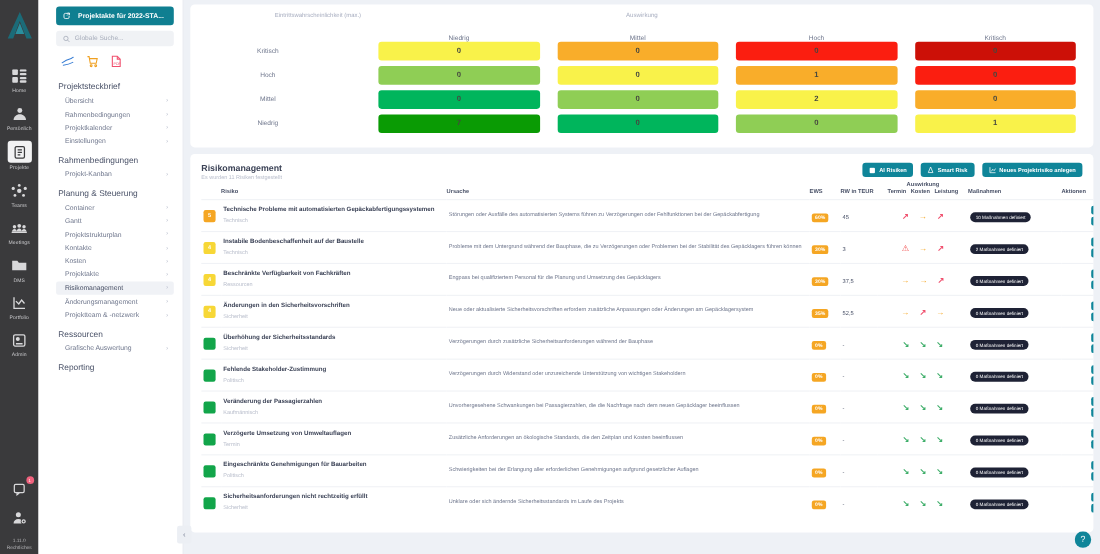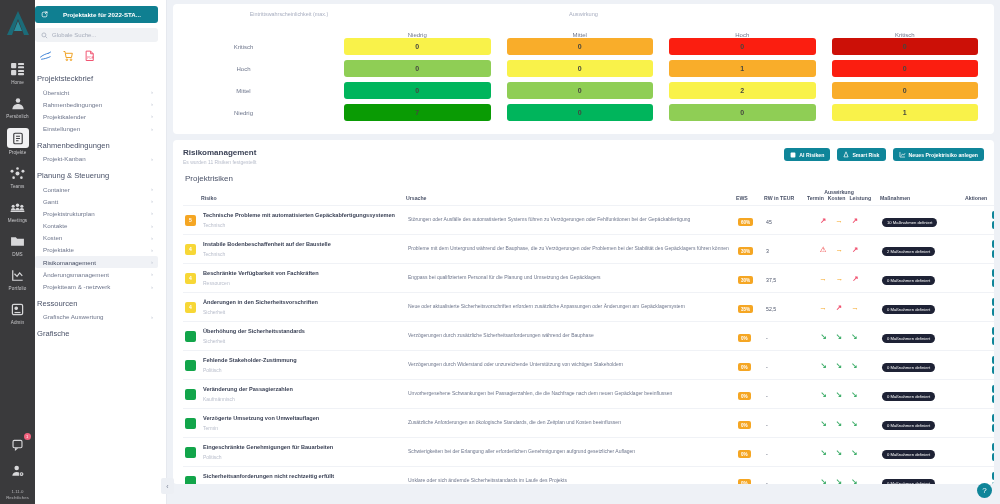--- a/index.html
+++ b/index.html
@@ -35,21 +35,21 @@
     display:flex; flex-direction:column; align-items:center; }
   .rail-ver { font-size:4.4px; color:#b5b5b8; text-align:center; line-height:1.25; }
   .badge-dot {
     position:absolute; top:-2px; right:-3px; background:#f1627e; color:#fff;
     font-size:4px; border-radius:50%; width:7px; height:7px;
     display:flex; align-items:center; justify-content:center;
   }
 
   
   .nav {
-    width:132px; flex:0 0 132px; background:#fff; padding:6px 8px 0 0;
+    width:132px; flex:0 0 132px; background:#fff; padding:6px 8px 0 16px;
     position:relative; border-right:1px solid #e6e9ef;
   }
   .proj-btn {
     background:#0f7f91; color:#fff; border-radius:3px;
     height:17px; display:flex; align-items:center; gap:4px;
     padding:0 6px; font-size:6.2px; font-weight:bold; cursor:pointer;
     margin-bottom:5px;
   }
   .proj-btn .ext { font-size:7px; }
   .proj-title { flex:1; text-align:center; }
@@ -388,21 +388,21 @@
         </div>
         <div class="nav-item">
           <span>Projektteam &amp; -netzwerk</span>
           <span class="chev">›</span>
         </div>
         <div class="nav-group">Ressourcen</div>
         <div class="nav-item">
           <span>Grafische Auswertung</span>
           <span class="chev">›</span>
         </div>
-        <div class="nav-group">Grafische</div>
+        <div class="nav-group">Reporting</div>
       </div>
 
     <div class="collapse-tab">‹</div>
   </div>
 
   <div class="main">
 
     <div class="card">
       <div class="matrix-head">
         <div class="auswirkung-label">Auswirkung</div>
@@ -477,21 +477,20 @@
                   <path d="M1.5 9.5V1.5"></path>
                   <path d="M1.5 9.5h8"></path>
                   <path d="M3.5 7.5l2-3 2 2 2-3"></path>
                 </svg>
               </span>
               <span>Neues Projektrisiko anlegen</span>
             </div>
           </div>
       </div>
 
-      <div class="risk-h2">Projektrisiken</div>
 
       <table>
         <colgroup>
           <col style="width:18px">
             <col style="width:205px">
             <col style="width:330px">
           <col style="width:28px">
             <col style="width:34px">
             <col style="width:82px">
           <col style="width:85px">

